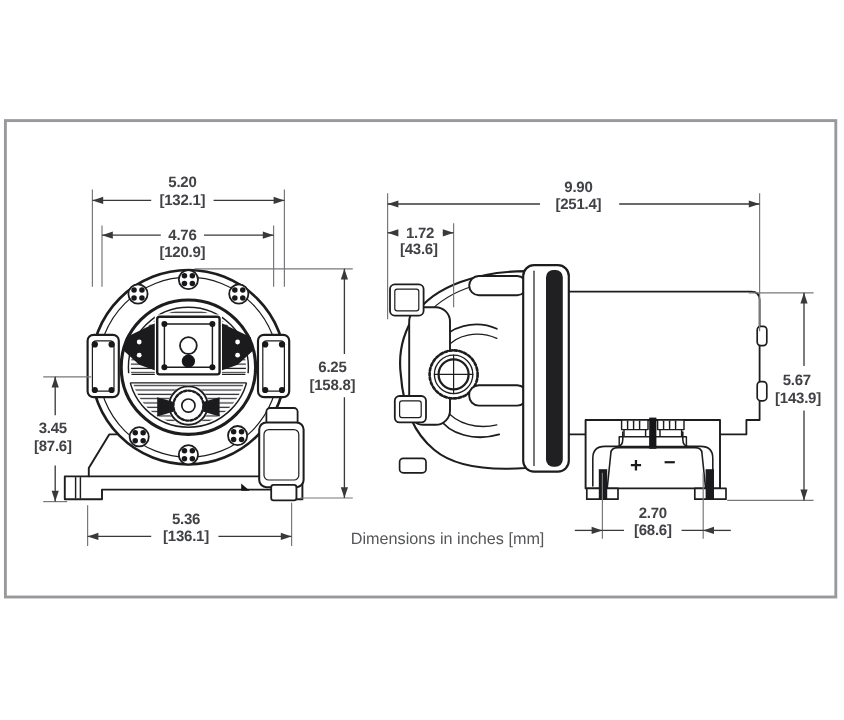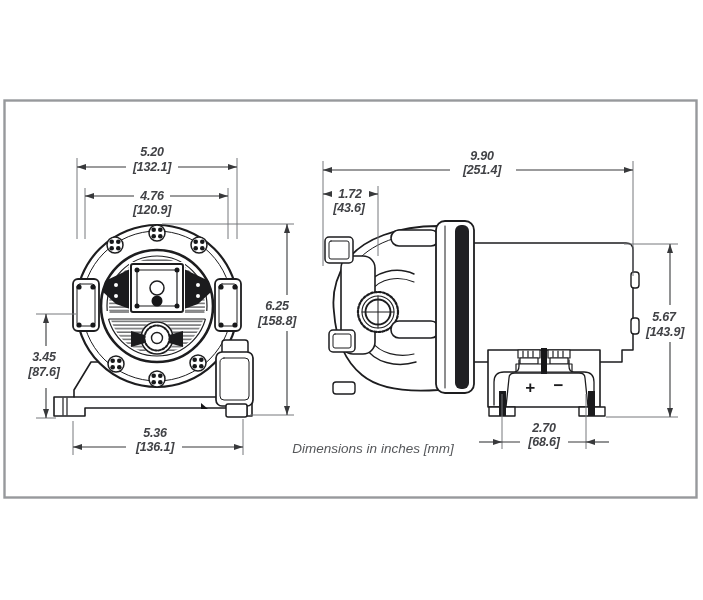--- a/index.html
+++ b/index.html
@@ -1,17 +1,17 @@
 <!DOCTYPE html>
 <html><head>
 <meta charset="utf-8">
 <style>
   html,body{margin:0;padding:0;background:#ffffff;}
   body{width:703px;height:600px;position:relative;font-family:"Liberation Sans","DejaVu Sans",sans-serif;}
-  #stage{position:absolute;left:0;top:0;width:703px;height:444px;font-style:italic;}
+  #stage{position:absolute;left:0;top:0;width:703px;height:444px;}
   svg text{font-family:"Liberation Sans","DejaVu Sans",sans-serif;}
   .dim-txt{font-size:12.5px;font-weight:700;fill:#414246;letter-spacing:-0.2px;}
   .cap-txt{font-size:13.5px;font-weight:400;fill:#55575a;}
   .term-txt{font-size:17px;font-weight:700;fill:#1b1b1d;}
   .dln{stroke:#38393b;stroke-width:1.1;fill:none;}
   .xln{stroke:#77797c;stroke-width:1;fill:none;}
   .arr{fill:#38393b;stroke:none;}
   .dwg{stroke:#1d1d1f;fill:none;stroke-linejoin:round;stroke-linecap:round;}
   .wfill{fill:#ffffff;}
 </style>

